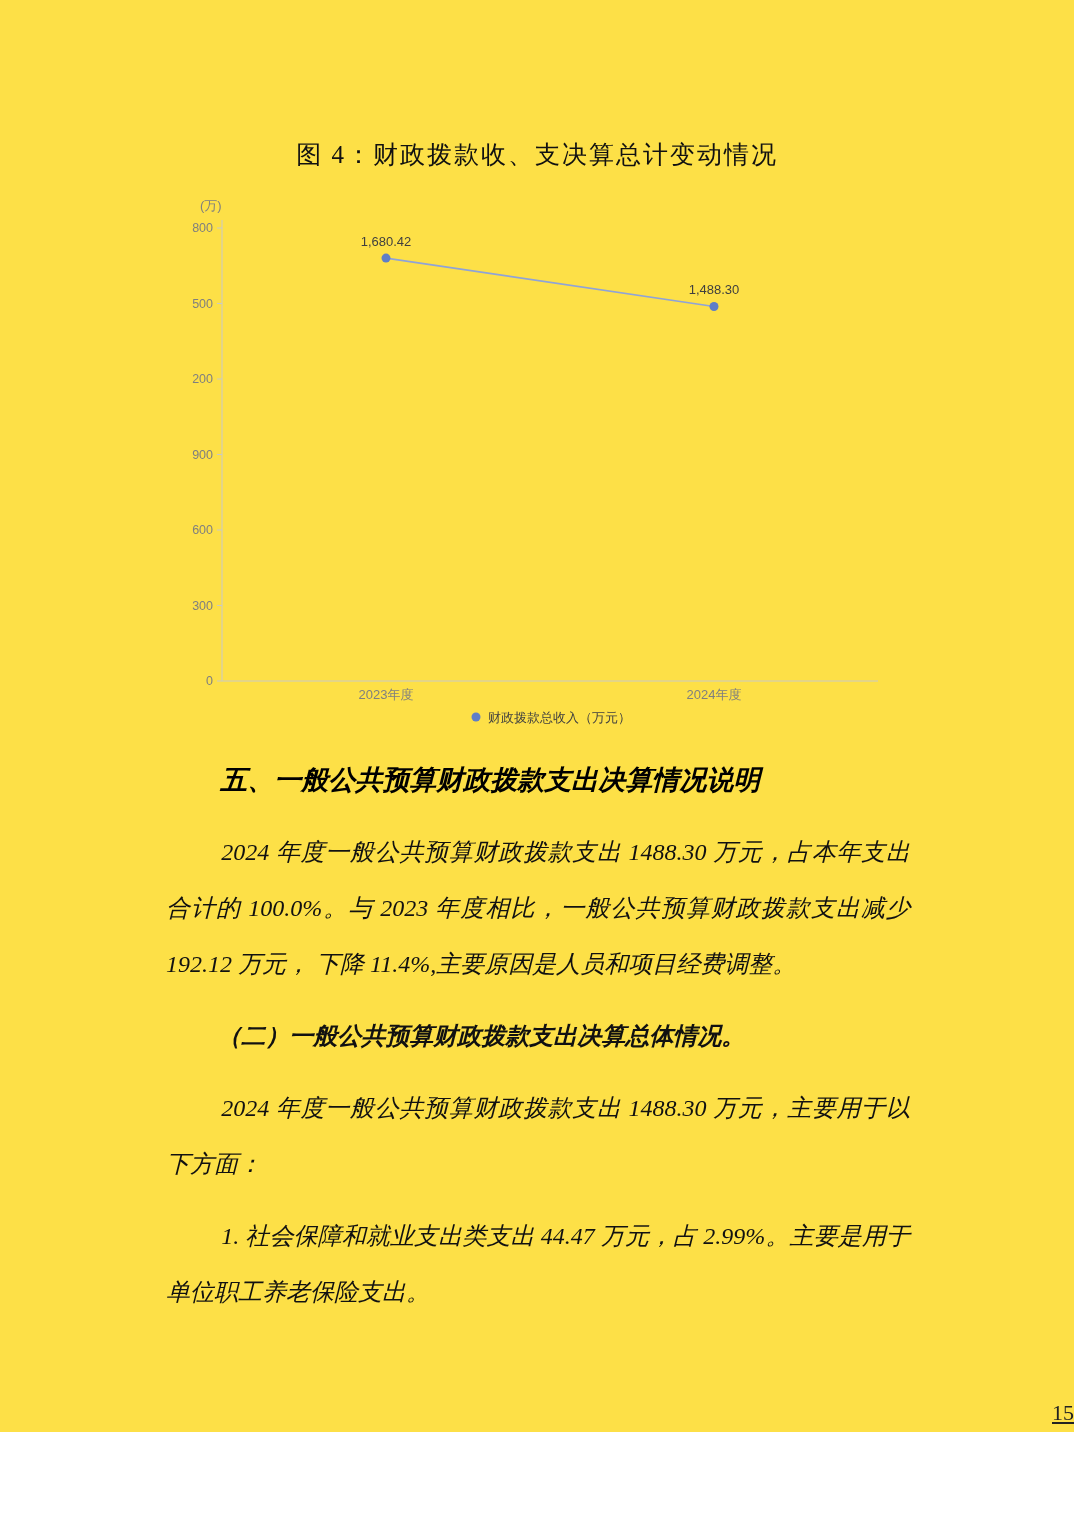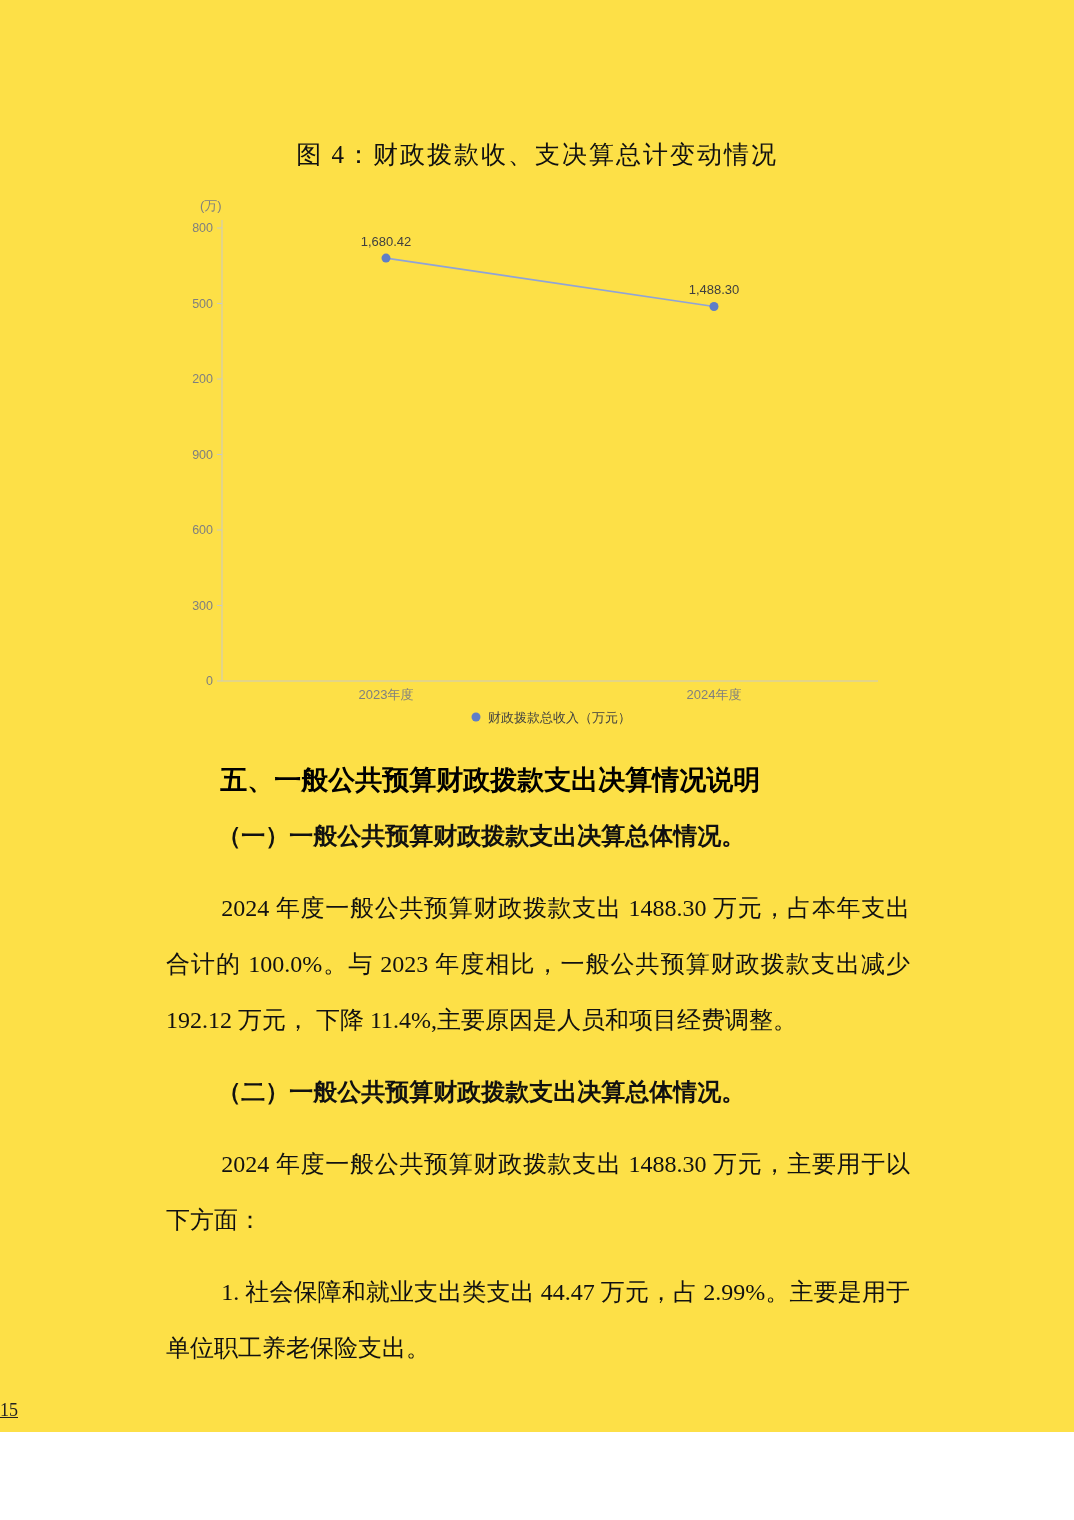--- a/index.html
+++ b/index.html
@@ -13,40 +13,40 @@
   }
   .figure-title{
     position:absolute;top:138px;left:0;width:100%;
     text-align:center;
     font-size:25px;letter-spacing:2px;color:#111;
   }
   .chart-wrap{
     position:absolute;top:192px;left:192px;width:700px;height:560px;
   }
   .text-section{
-    position:absolute;top:752px;left:150px;width:776px;
+    position:absolute;top:752px;left:150px;width:776px;font-style:italic;
   }
   .sec-heading{
     font-family:"Liberation Sans","DejaVu Sans",sans-serif;
     font-weight:bold;font-size:27px;line-height:56px;
     text-indent:2.6em;color:#000;
   }
   .sub-heading{
     font-size:24px;line-height:56px;font-weight:bold;
     text-indent:2.8em;color:#111;
     font-family:"Liberation Serif","DejaVu Serif",serif;
   }
   .para{
     font-size:24px;line-height:56px;
     text-indent:2.3em;text-align:justify;
     margin:16px;color:#111;
   }
   .page-number{
     position:absolute;top:1400px;left:0;width:100%;
-    text-align:left;font-size:18px;color:#222;text-decoration:underline;
+    text-align:right;font-size:22px;color:#222;text-decoration:underline;
   }
   svg text{font-family:"Liberation Sans","DejaVu Sans",sans-serif;}
 </style>
 </head>
 <body>
 
 <div class="page">
 
   <div class="figure-title">图 4：财政拨款收、支决算总计变动情况</div>
 
@@ -76,21 +76,20 @@
         <text x="194" y="54.09430000000003" font-size="13" fill="#3f3f3f" text-anchor="middle">1,680.42</text>
         <circle cx="522" cy="114.4445" r="4.5" fill="#5f7ec7"></circle>
         <text x="522" y="102.4445" font-size="13" fill="#3f3f3f" text-anchor="middle">1,488.30</text>
         <circle cx="284" cy="525" r="4.5" fill="#5f7ec7"></circle>
         <text x="296" y="530" font-size="13" fill="#404040">财政拨款总收入（万元）</text>
       </svg>
   </div>
 
   <div class="text-section">
     <div class="sec-heading">五、一般公共预算财政拨款支出决算情况说明</div>
-    <div class="sub-heading">（一）一般公共预算财政拨款支出决算总体情况。</div>
     <p class="para">2024 年度一般公共预算财政拨款支出 1488.30 万元，占本年支出合计的 100.0%。与 2023 年度相比，一般公共预算财政拨款支出减少 192.12 万元， 下降 11.4%,主要原因是人员和项目经费调整。</p>
     <div class="sub-heading">（二）一般公共预算财政拨款支出决算总体情况。</div>
     <p class="para">2024 年度一般公共预算财政拨款支出 1488.30 万元，主要用于以下方面：</p>
     <p class="para">1. 社会保障和就业支出类支出 44.47 万元，占 2.99%。主要是用于单位职工养老保险支出。</p>
   </div>
 
   <div class="page-number">15</div>
 
 </div>
 

